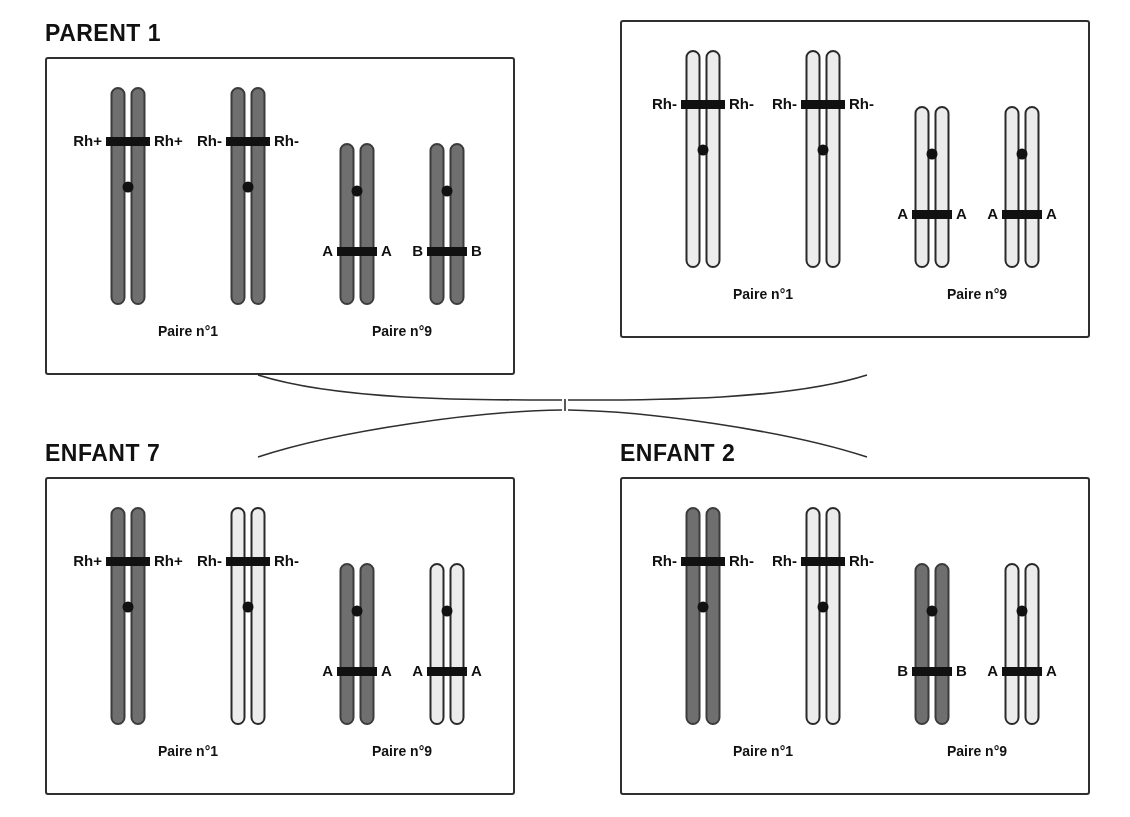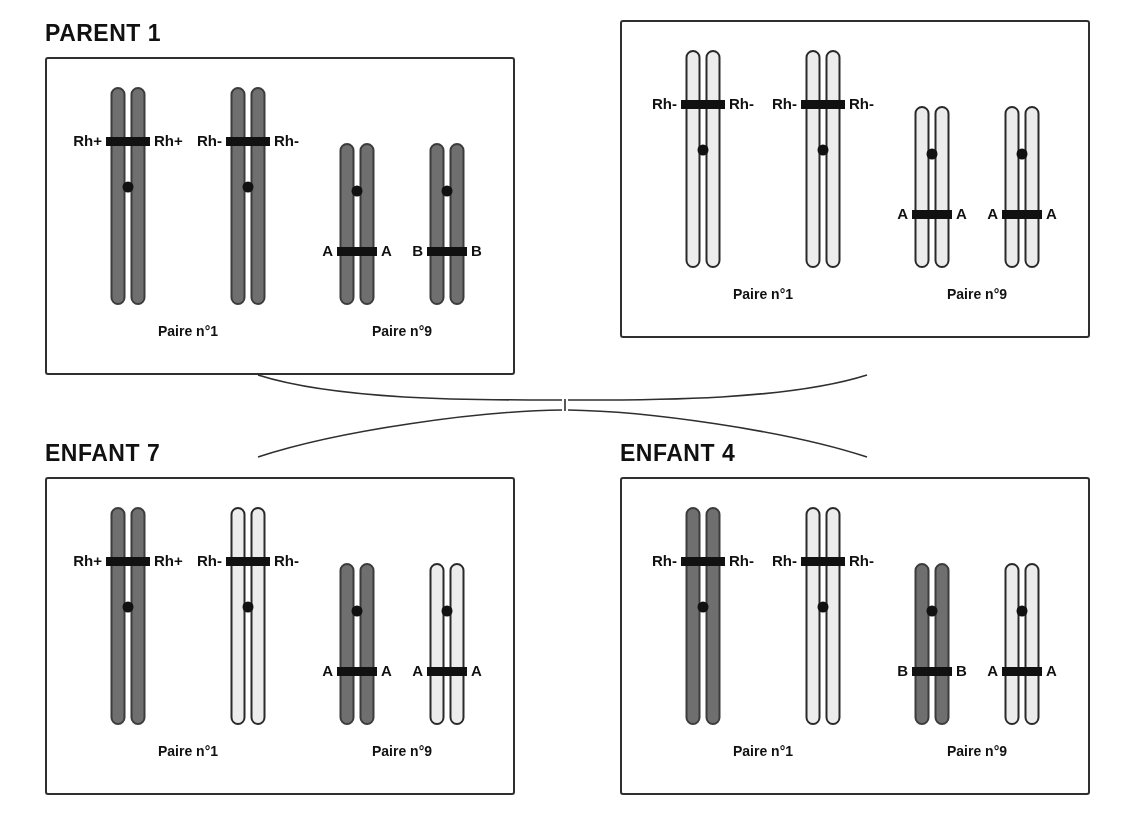--- a/index.html
+++ b/index.html
@@ -195,21 +195,21 @@
                 <text x="64" y="115" text-anchor="start" font-size="15" font-weight="bold" font-family="&quot;Liberation Sans&quot;, sans-serif" fill="#111">A</text>
               </svg>
             </div>
             <div class="pair-label">Paire n°9</div>
           </div>
         </div>
     </div>
   </section>
 
   <section class="panel" id="panel-3">
-    <h2 class="panel-title">ENFANT 4</h2>
+    <h2 class="panel-title">ENFANT 2</h2>
     <div class="box">
       <div class="pairs">
           <div class="pair-group">
             <div class="chromo-row">
               <svg width="110" height="222" viewBox="0 0 110 222">
                 <rect x="38.5" y="3" width="13" height="216" rx="6.5" fill="#6f6f6f" stroke="#3c3c3c" stroke-width="2"></rect>
                 <rect x="58.5" y="3" width="13" height="216" rx="6.5" fill="#6f6f6f" stroke="#3c3c3c" stroke-width="2"></rect>
                 <rect x="33" y="52" width="44" height="9" fill="#111111"></rect>
                 <circle cx="55" cy="102" r="5.5" fill="#111111"></circle>
                 <text x="29" y="61" text-anchor="end" font-size="15" font-weight="bold" font-family="&quot;Liberation Sans&quot;, sans-serif" fill="#111">Rh-</text>

